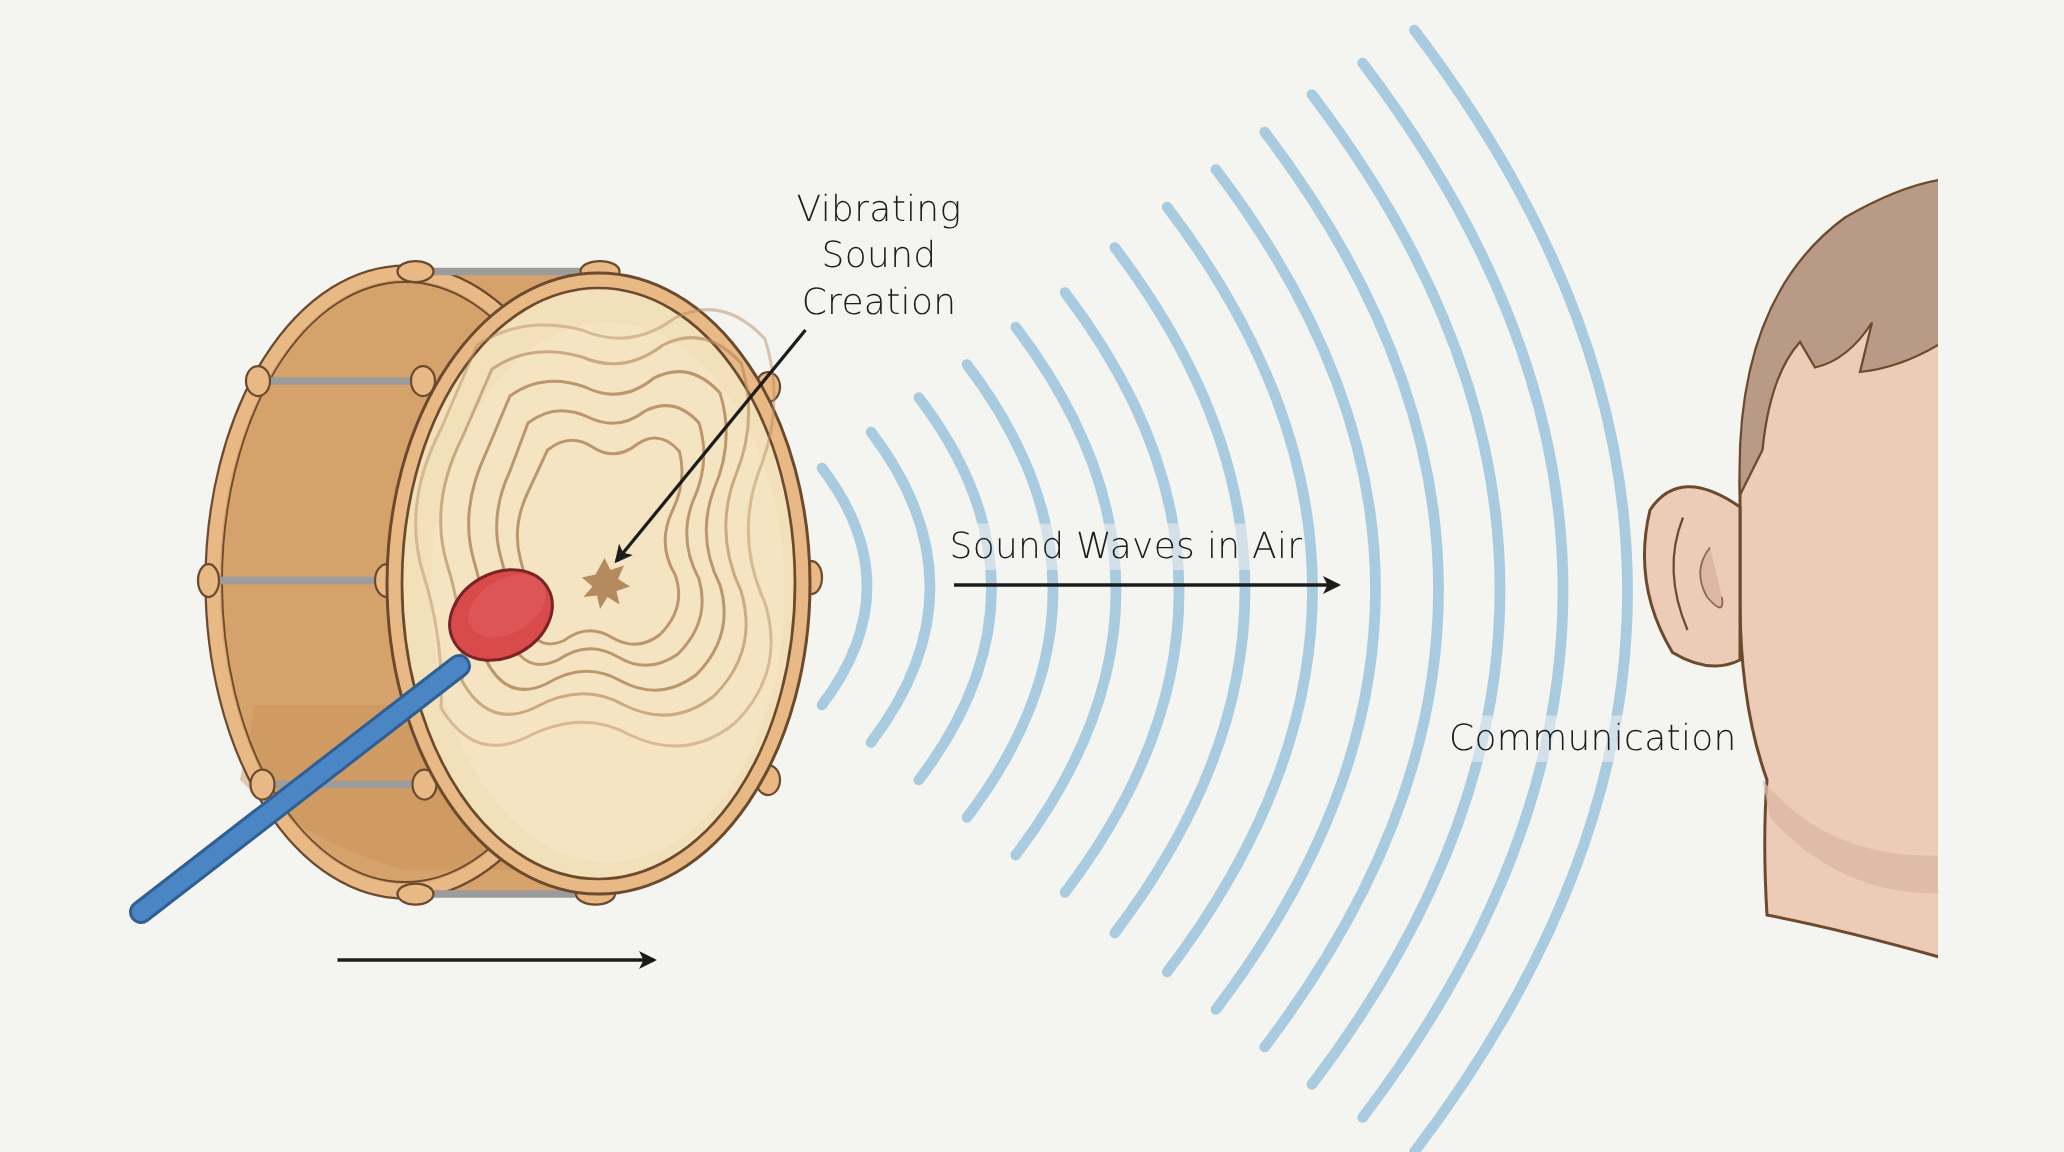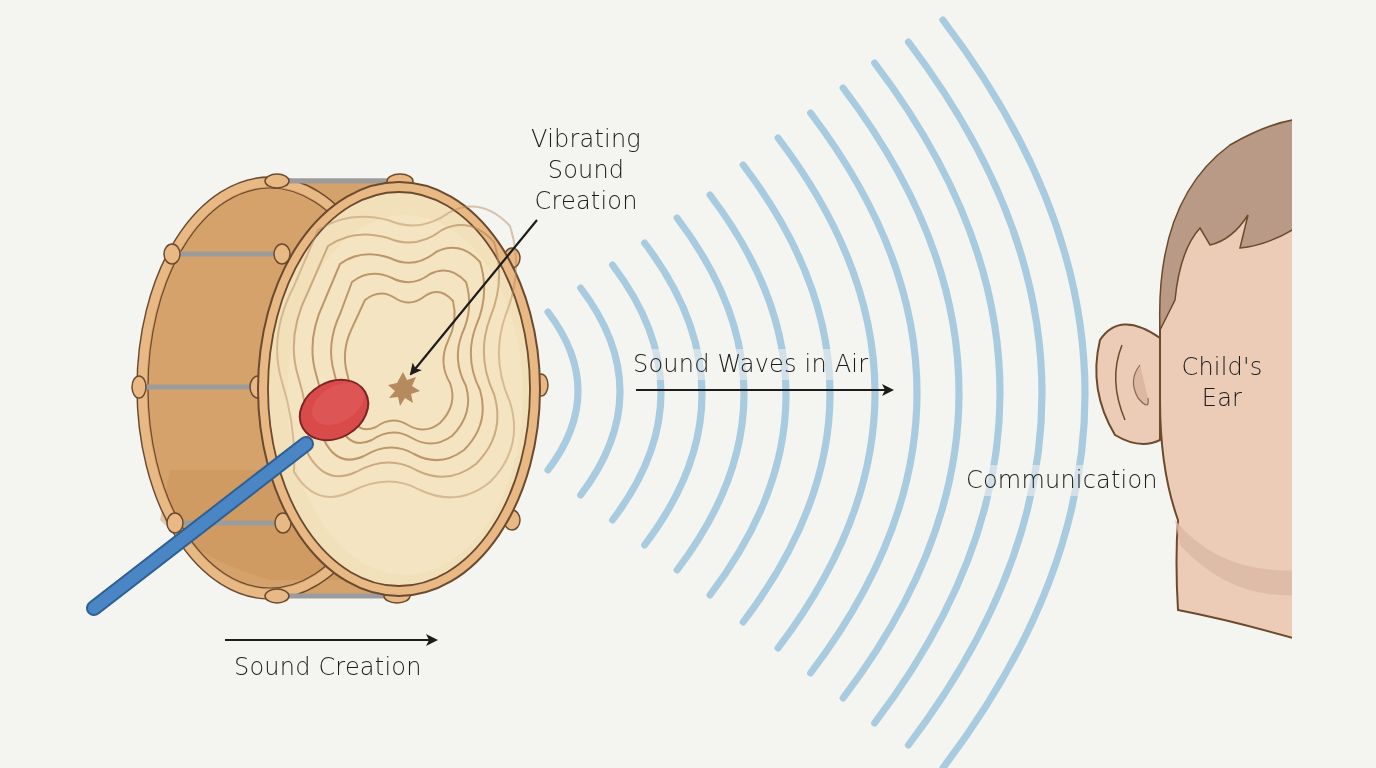--- a/index.html
+++ b/index.html
@@ -122,21 +122,16 @@
   </svg>
 
   <div class="label center" style="left:518px; top:124px; width:136px;">
     <div>Vibrating</div>
     <div>Sound</div>
     <div>Creation</div>
   </div>
 
   <div class="label bg" style="left:633px; top:349px;">Sound Waves in Air</div>
 
-  <div class="label bg" style="left:966px; top:465px;">Communication</div>
+  <div class="label bg" style="left:966px; top:477px;">Communication</div>
 
-  <div class="label center" style="left:1170px; top:352px; width:104px;">
-    <div>Child's</div>
-    <div>Ear</div>
-  </div>
 
-  <div class="label" style="left:234px; top:652px;">Sound Creation</div>
 </div>
 
 </body></html>

